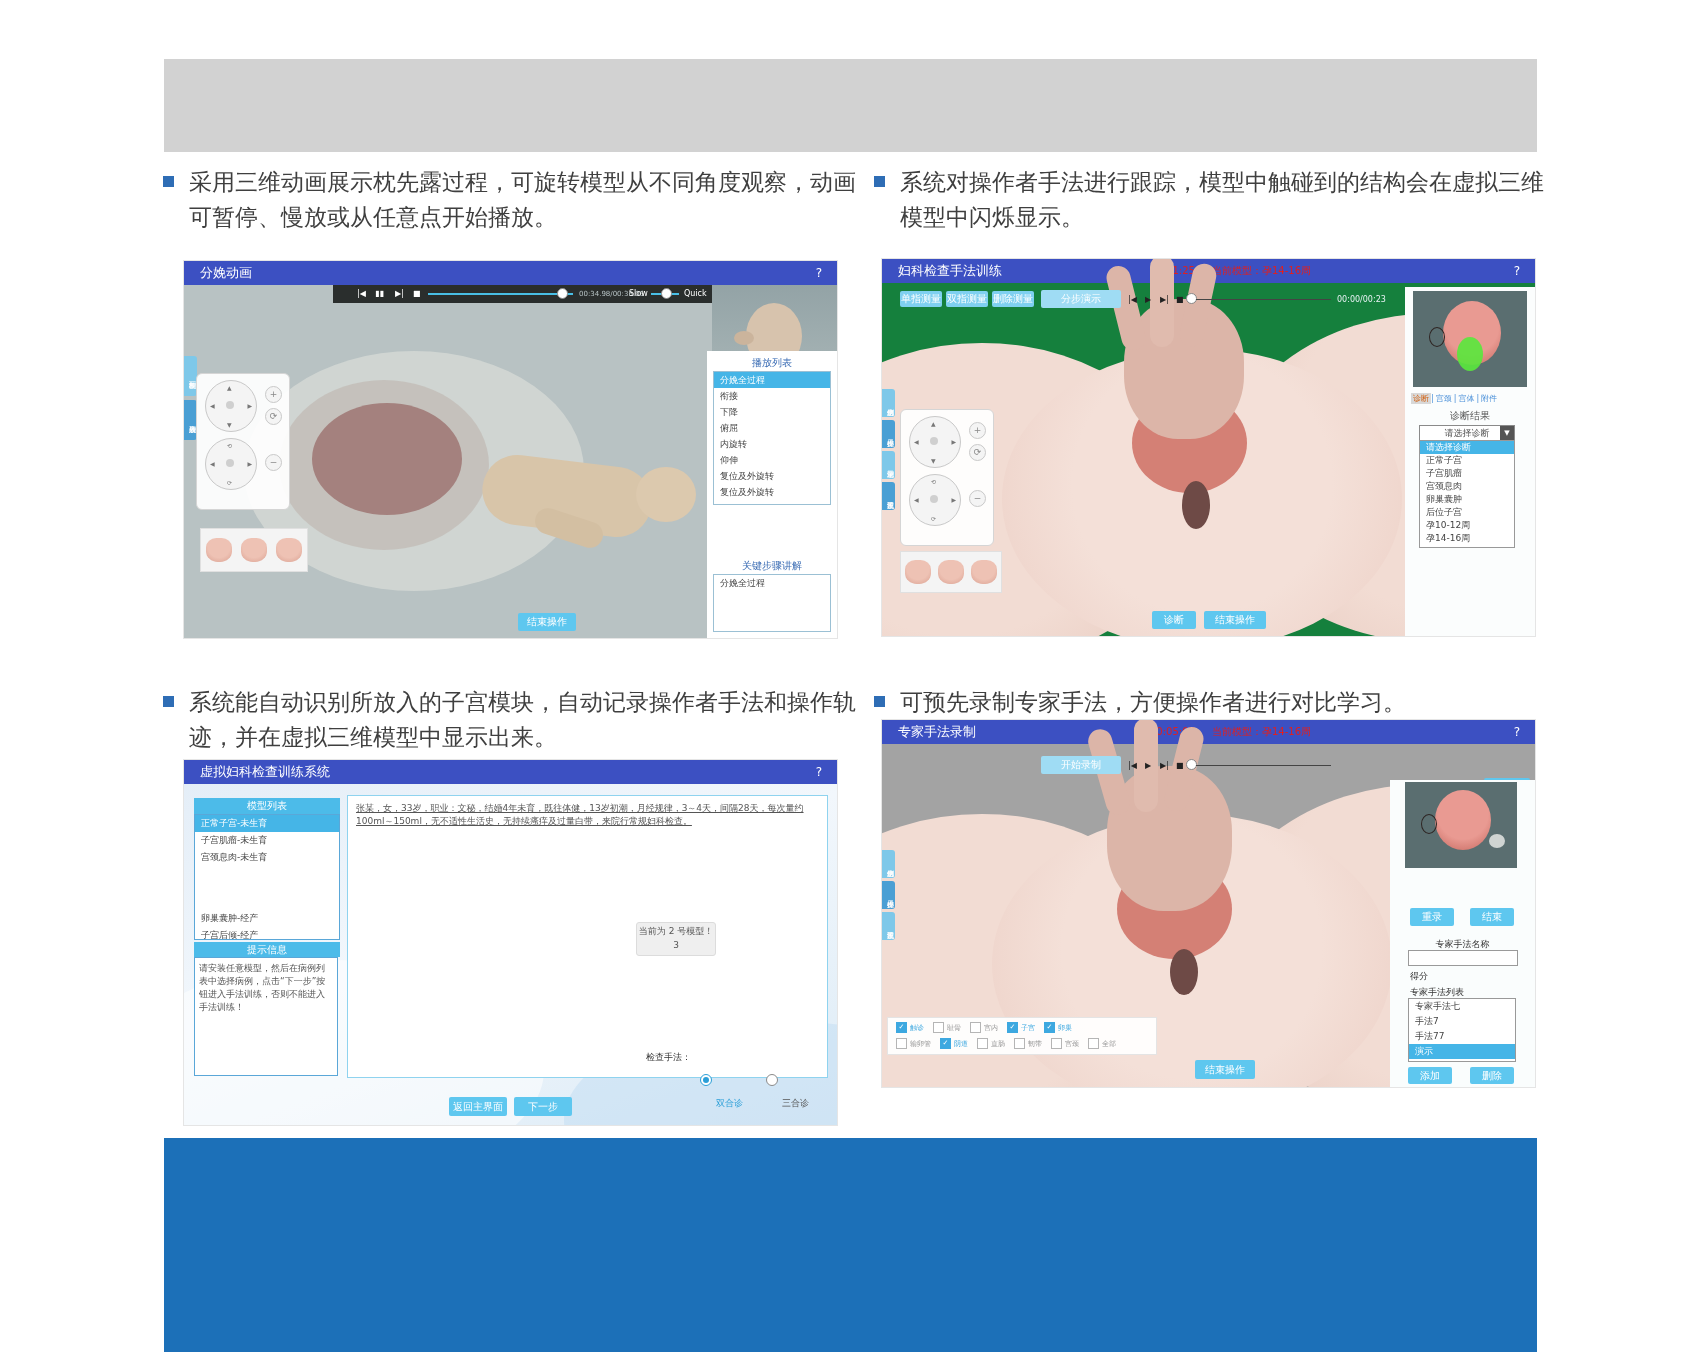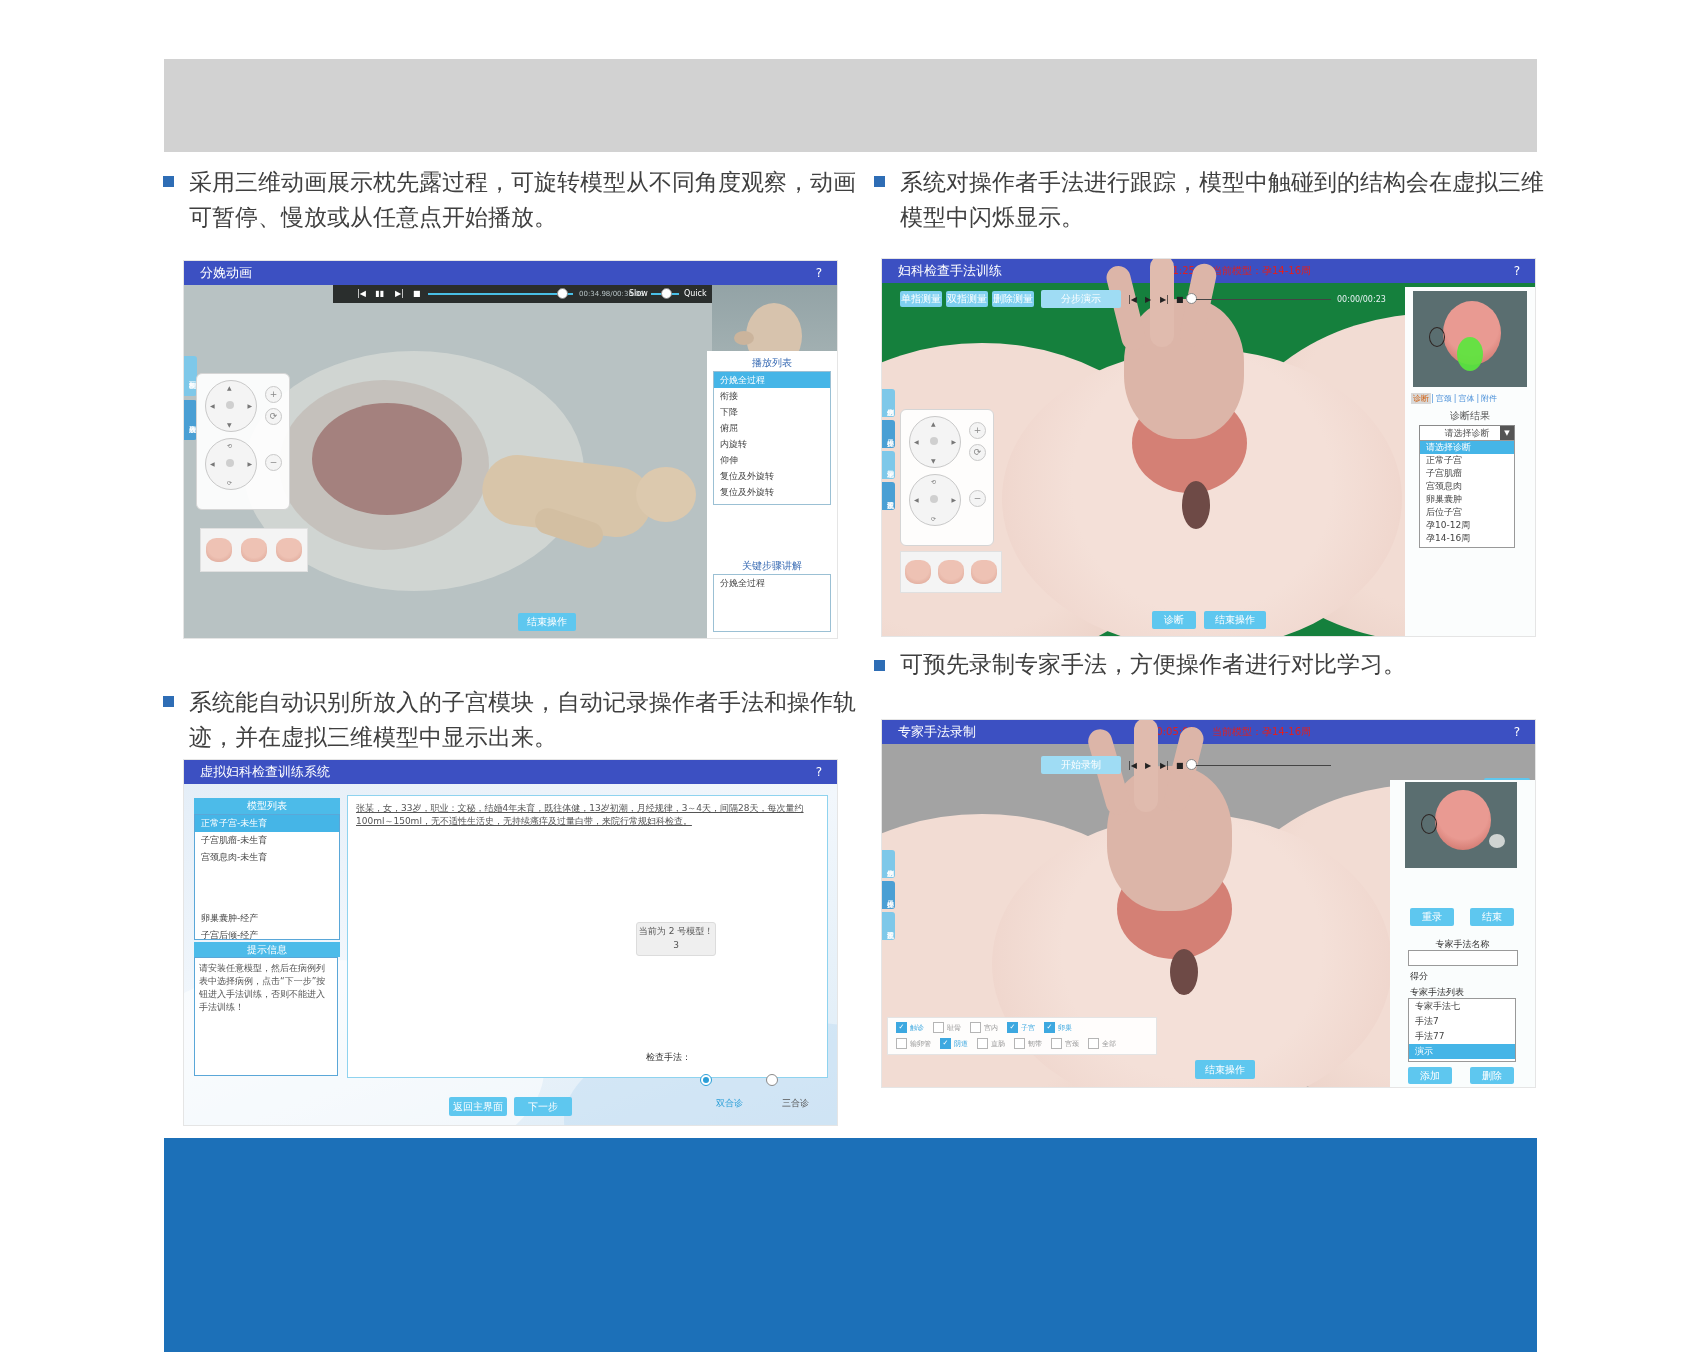--- a/index.html
+++ b/index.html
@@ -276,21 +276,21 @@
     </div>
 
     <div class="btn" style="left:270px;top:352px;width:44px;">诊断</div>
     <div class="btn" style="left:322px;top:352px;width:62px;">结束操作</div>
   </div>
 
   <div class="blt" style="left:163px;top:685px;width:700px;">
     <div class="sq"></div>
     <div class="tx">系统能自动识别所放入的子宫模块，自动记录操作者手法和操作轨迹，并在虚拟三维模型中显示出来。</div>
   </div>
-  <div class="blt" style="left:874px;top:649px;width:670px;font-family:Liberation Mono, monospace;">
+  <div class="blt" style="left:874px;top:685px;width:670px;">
     <div class="sq"></div>
     <div class="tx">可预先录制专家手法，方便操作者进行对比学习。</div>
   </div>
 
   <div class="shot" style="left:184px;top:760px;width:653px;height:365px;background:linear-gradient(160deg,#e3edf7 0%,#f2f7fc 45%,#dcebf6 100%);">
     <div class="sh" style="left:-60px;top:200px;width:420px;height:220px;background:rgba(255,255,255,.55);"></div>
     <div class="sh" style="left:380px;top:260px;width:420px;height:200px;background:rgba(198,224,244,.6);"></div>
 
     <div class="tbar">
       <span>虚拟妇科检查训练系统</span>

